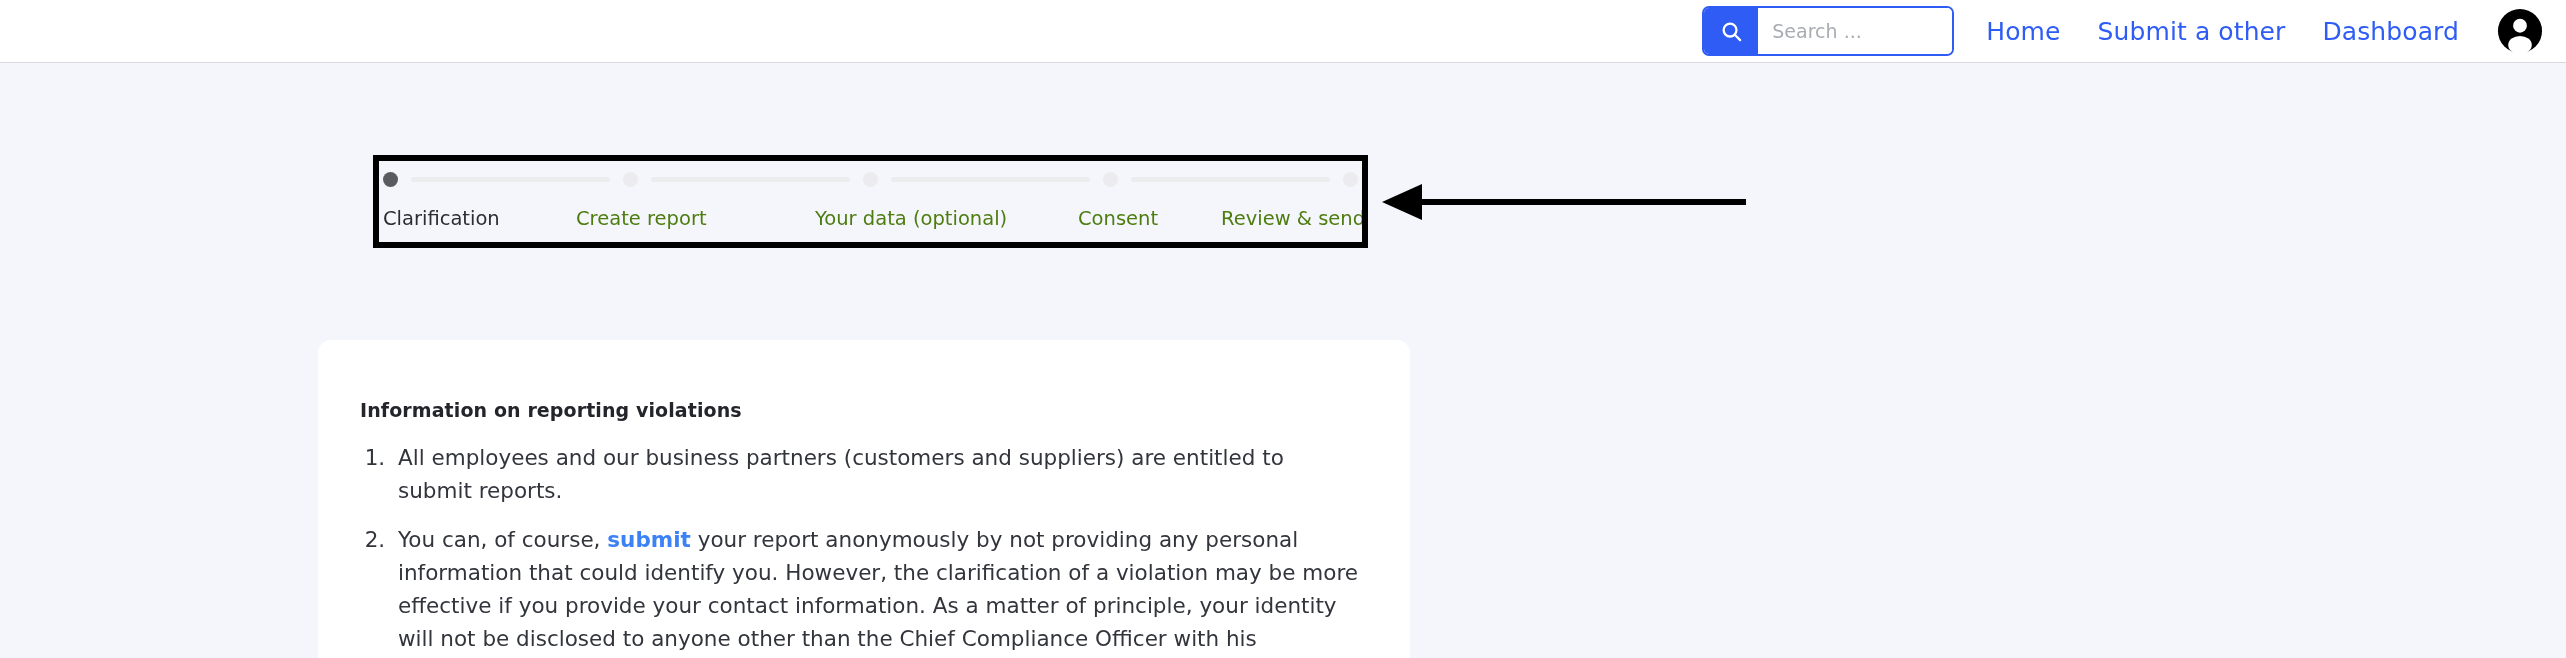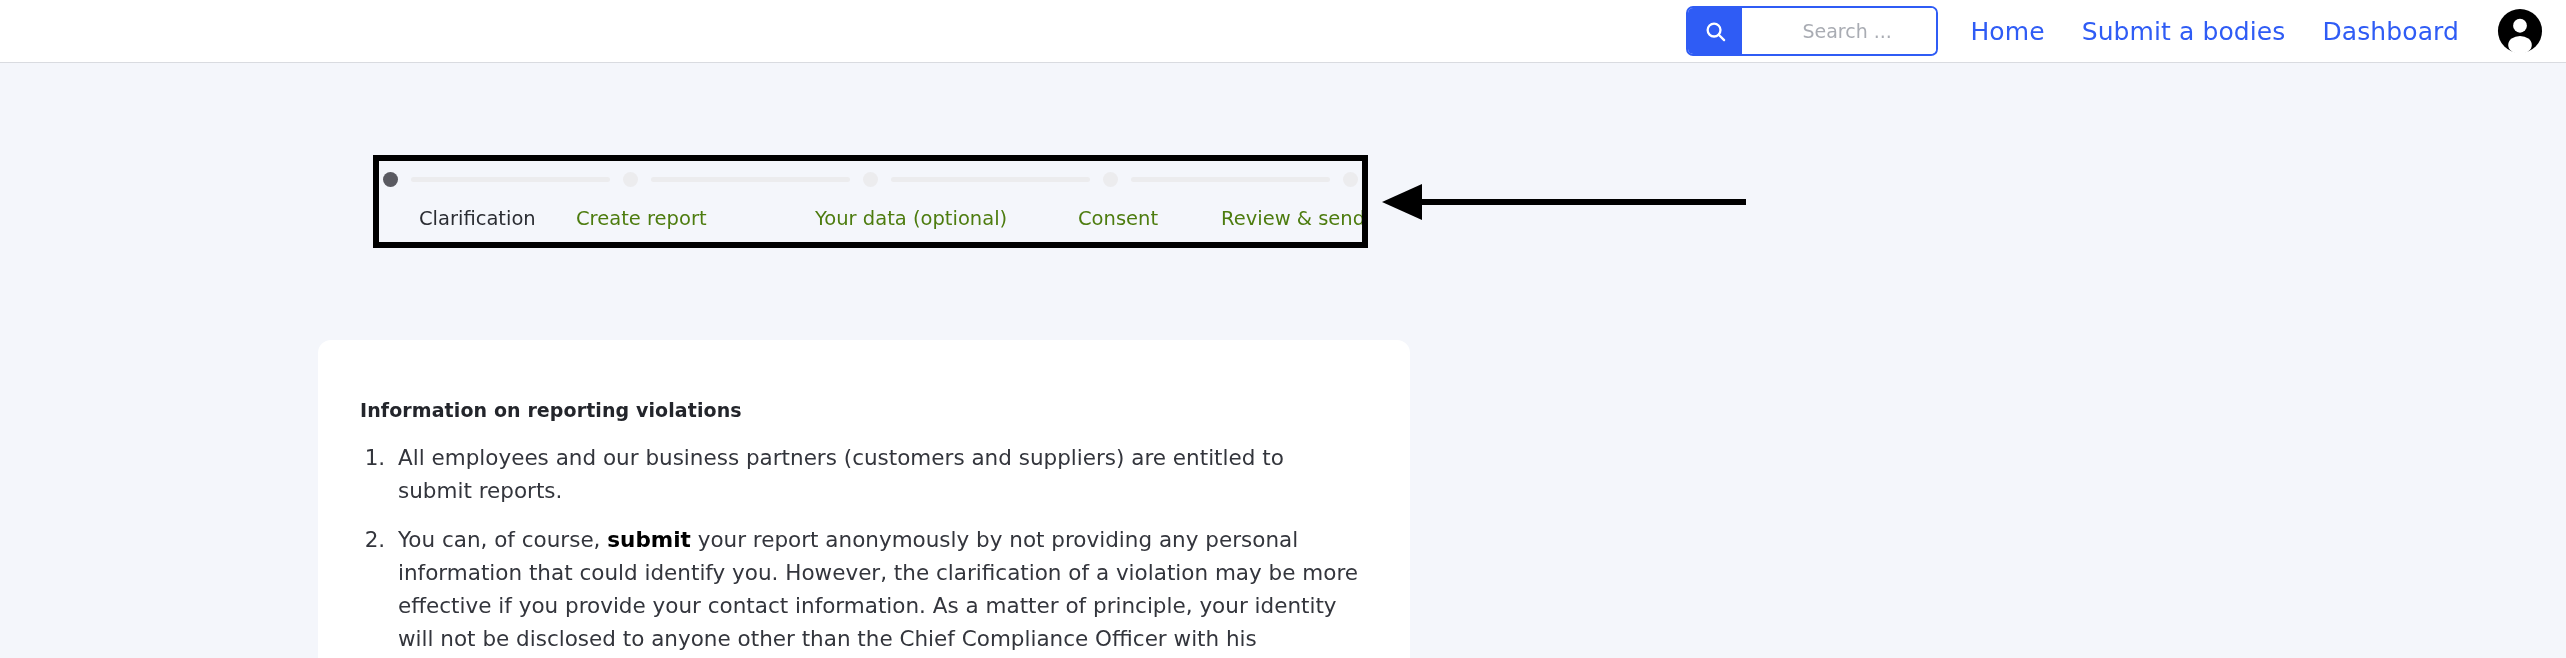--- a/index.html
+++ b/index.html
@@ -36,21 +36,20 @@
   .search-box {
     display: flex;
     align-items: stretch;
     width: 252px;
     height: 50px;
     border: 2px solid #2f5cf5;
     border-radius: 7px;
     overflow: hidden;
     background: #ffffff;
     box-sizing: border-box;
-    gap: 46px;
   }
   .search-btn {
     width: 54px;
     background: #2f5cf5;
     display: flex;
     align-items: center;
     justify-content: center;
     border: none;
     padding: 0;
     cursor: pointer;
@@ -194,42 +193,42 @@
     color: #33353c;
     font-size: 21.5px;
     line-height: 33px;
   }
   .card-list li {
     margin-bottom: 16px;
     padding-left: 6px;
   }
   .card-list li b {
     font-weight: bold;
-    color: #000000;
+    color: #3b82f6;
   }
 </style>
 </head>
 <body>
 
 <div class="header">
   <div class="header-right">
 
     <div class="search-box">
       <button class="search-btn">
         <svg width="23" height="23" viewBox="0 0 24 24" fill="none">
           <circle cx="10.5" cy="10.5" r="6.7" stroke="#ffffff" stroke-width="2.4"></circle>
           <line x1="15.4" y1="15.4" x2="21" y2="21" stroke="#ffffff" stroke-width="2.4" stroke-linecap="round"></line>
         </svg>
       </button>
       <input class="search-input" type="text" placeholder="Search ..." style="">
     </div>
 
     <nav class="nav">
       <a href="#">Home</a>
-      <a href="#">Submit a bodies</a>
+      <a href="#">Submit a other</a>
       <a href="#">Dashboard</a>
     </nav>
 
     <svg class="avatar" viewBox="0 0 48 48">
       <circle cx="24" cy="24" r="23" fill="#000000"></circle>
       <circle cx="24" cy="18.5" r="7.2" fill="#ffffff"></circle>
       <ellipse cx="24" cy="38.5" rx="12.3" ry="9.3" fill="#ffffff"></ellipse>
     </svg>
 
   </div>
@@ -252,21 +251,21 @@
     <div class="step-node">
       <span class="dot"></span>
     </div>
     <span class="connector"></span>
     <div class="step-node">
       <span class="dot"></span>
     </div>
   </div>
 
   <div class="stepper-labels">
-    <span class="step-label active" style="left:0px;margin-left:36px;">Clarification</span>
+    <span class="step-label active" style="left:0px;">Clarification</span>
     <span class="step-label" style="left:193px;">Create report</span>
     <span class="step-label" style="left:432px;">Your data (optional)</span>
     <span class="step-label" style="left:667px;margin-left:28px;">Consent</span>
     <span class="step-label" style="left:838px;">Review &amp; send</span>
   </div>
 </div>
 
 <div class="annot-box"></div>
 
 <svg class="annot-arrow" viewBox="0 0 370 48">

